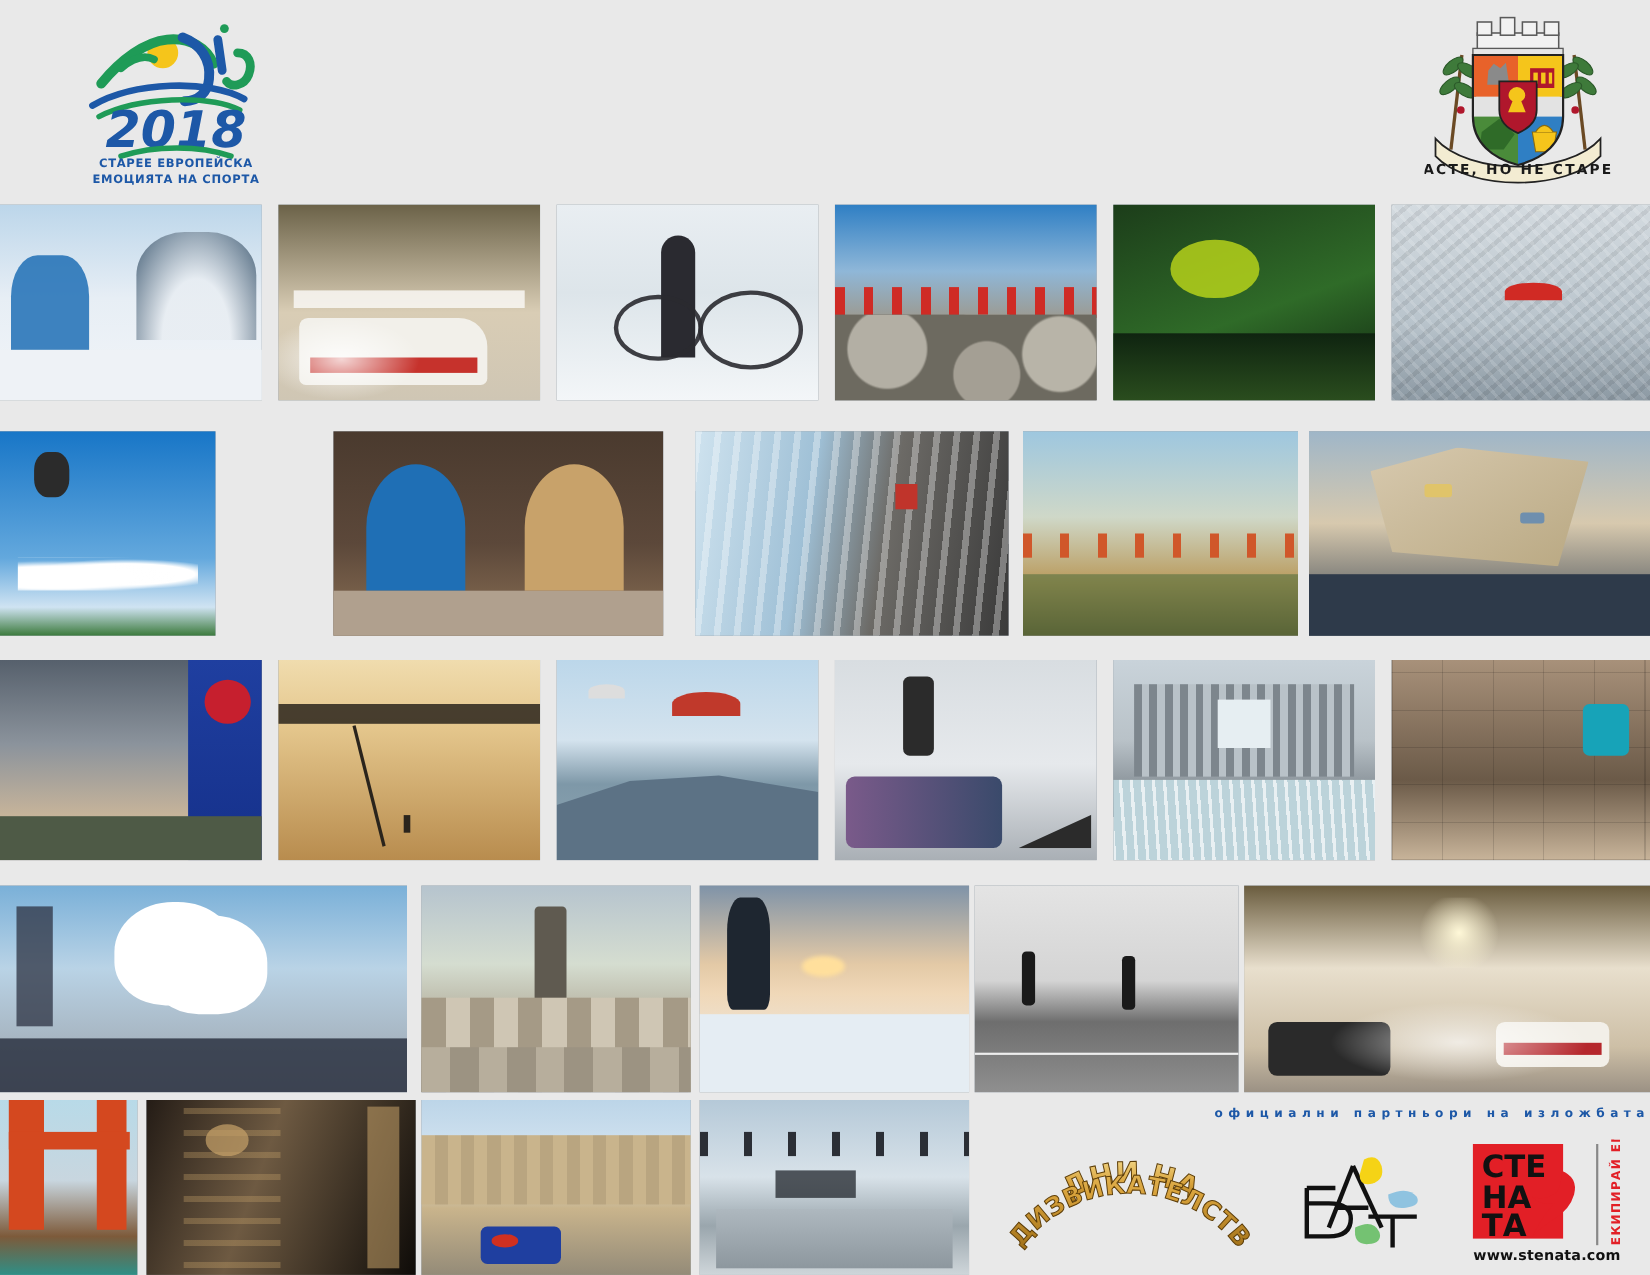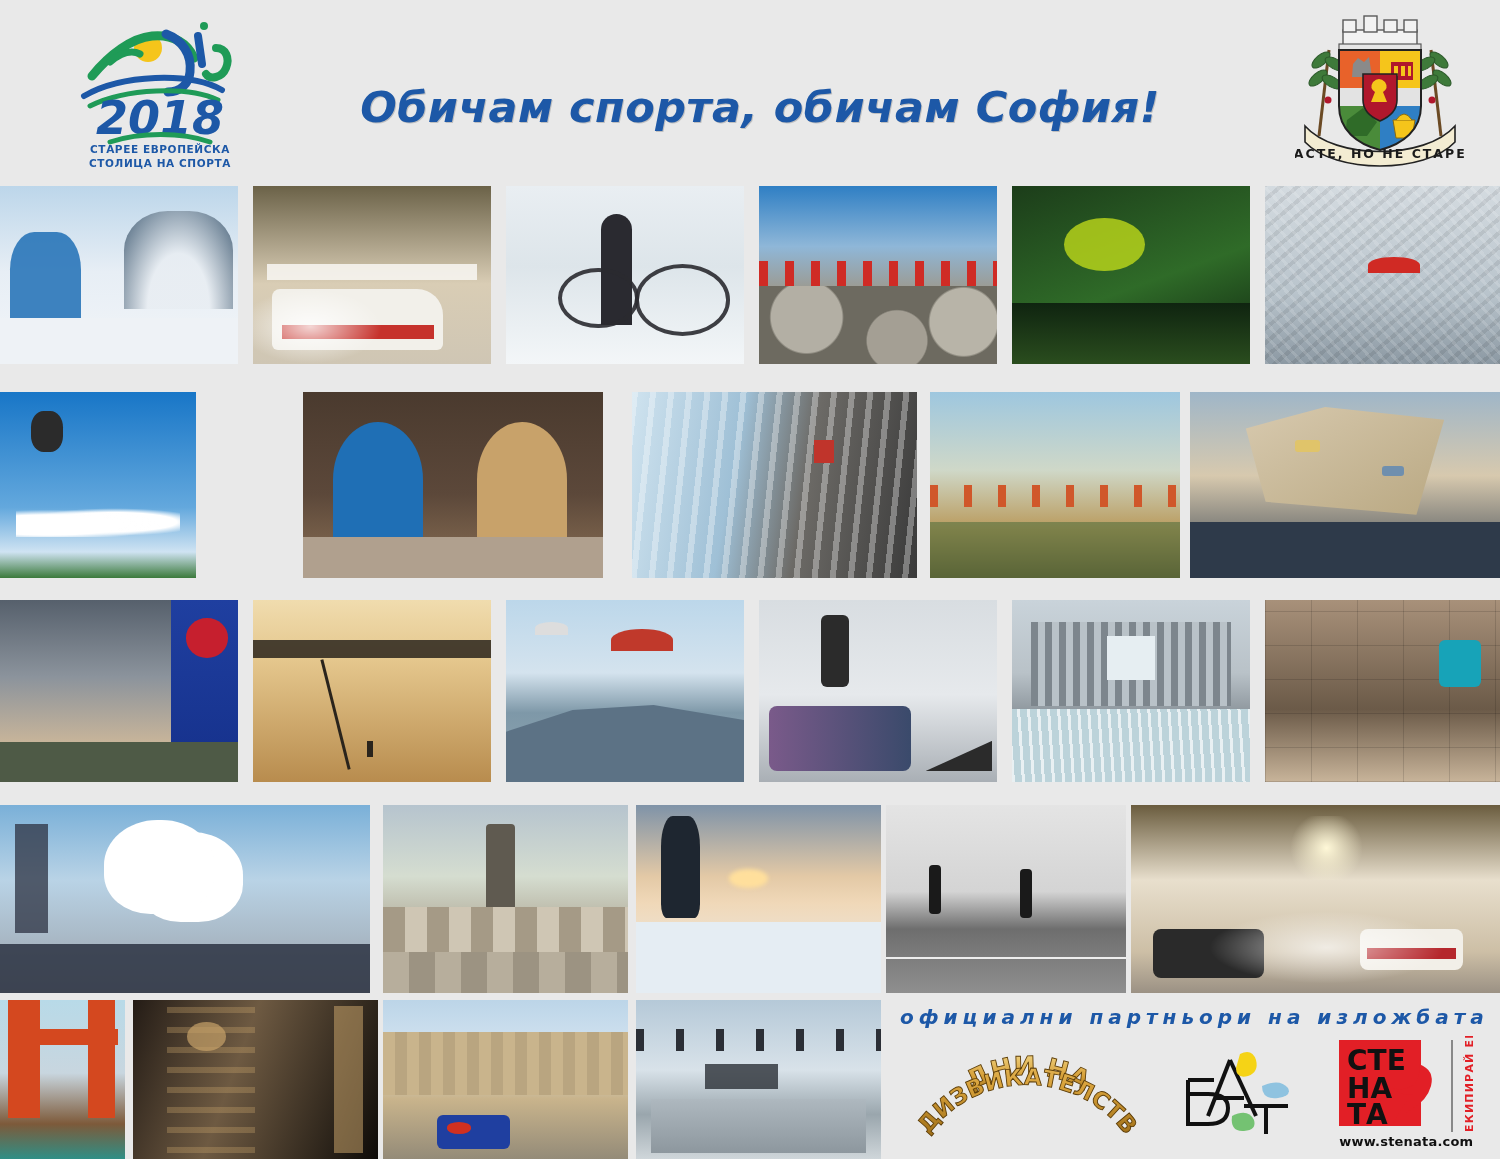--- a/index.html
+++ b/index.html
@@ -34,24 +34,23 @@
   .ph {
     position:relative; overflow:hidden; background:#9aa3ab;
     flex:0 0 auto;
   }
   .ph .sky     { position:absolute; inset:0; }
   .ph .ov      { position:absolute; }
 
   
   .partners { position:absolute; left:900px; top:995px; width:600px; height:164px; }
   .partners-title {
-    position:absolute; top:10px; left:0; width:600px; text-align:left;
-    color:#1d58a7; font-weight:bold; font-size:20px; letter-spacing:5px;
+    position:absolute; top:10px; left:0; width:600px; text-align:right;
+    color:#1d58a7; font-weight:bold; font-size:11px; letter-spacing:5px;
     font-family:"DejaVu Sans", sans-serif;
-    font-style:italic;
   }
   .partner-logos { position:absolute; top:38px; left:0; width:600px; height:120px;
                    display:flex; align-items:center; justify-content:space-around; }
 
   .logo-dni { width:220px; height:105px; position:relative; }
   .logo-bat { width:130px; height:95px; position:relative; }
   .logo-sten { width:150px; height:115px; position:relative; }
   .sten-url { position:absolute; bottom:2px; left:6px; font-size:13px; font-weight:bold;
               color:#111; font-family:"DejaVu Sans", sans-serif; letter-spacing:.2px; }
 </style>
@@ -73,25 +72,24 @@
         <path d="M146 34 C156 34 160 44 156 54 C152 64 140 66 136 60" fill="none" stroke="#1f9b57" stroke-width="8" stroke-linecap="round"></path>
         <path d="M14 82 C52 60 120 58 152 76" fill="none" stroke="#1d58a7" stroke-width="6" stroke-linecap="round"></path>
         <path d="M20 92 C56 74 118 72 148 86" fill="none" stroke="#1f9b57" stroke-width="5" stroke-linecap="round"></path>
         <text x="90" y="120" text-anchor="middle" font-family="DejaVu Sans, sans-serif" font-size="46" font-weight="bold" font-style="italic" fill="#1d58a7">2018</text>
         <path d="M40 128 C70 118 112 118 140 128" fill="none" stroke="#1f9b57" stroke-width="5" stroke-linecap="round"></path>
       </svg>
       <div style="position:absolute;left:0;top:128px;width:180px;text-align:center;
                   font-size:10.5px;font-weight:bold;color:#1d58a7;letter-spacing:.6px;
                   font-family:'DejaVu Sans',sans-serif;line-height:1.35;">
         <div>СТАРЕЕ ЕВРОПЕЙСКА</div>
-        <div>СТОЛИЦА НА СПОРТА</div>
+        <div>ЕМОЦИЯТА НА СПОРТА</div>
       </div>
     </div>
 
-    <div class="poster-title">Обичам спорта, обичам София!</div>
 
     <div class="coat-of-arms">
       <svg width="170" height="168" viewBox="0 0 170 168">
 
         <g>
           <rect x="48" y="22" width="74" height="16" fill="#f2f2f2" stroke="#5a5a5a" stroke-width="1.4"></rect>
           <rect x="48" y="12" width="13" height="12" fill="#f2f2f2" stroke="#5a5a5a" stroke-width="1.4"></rect>
           <rect x="69" y="8" width="13" height="16" fill="#f2f2f2" stroke="#5a5a5a" stroke-width="1.4"></rect>
           <rect x="89" y="12" width="13" height="12" fill="#f2f2f2" stroke="#5a5a5a" stroke-width="1.4"></rect>
           <rect x="109" y="12" width="13" height="12" fill="#f2f2f2" stroke="#5a5a5a" stroke-width="1.4"></rect>

